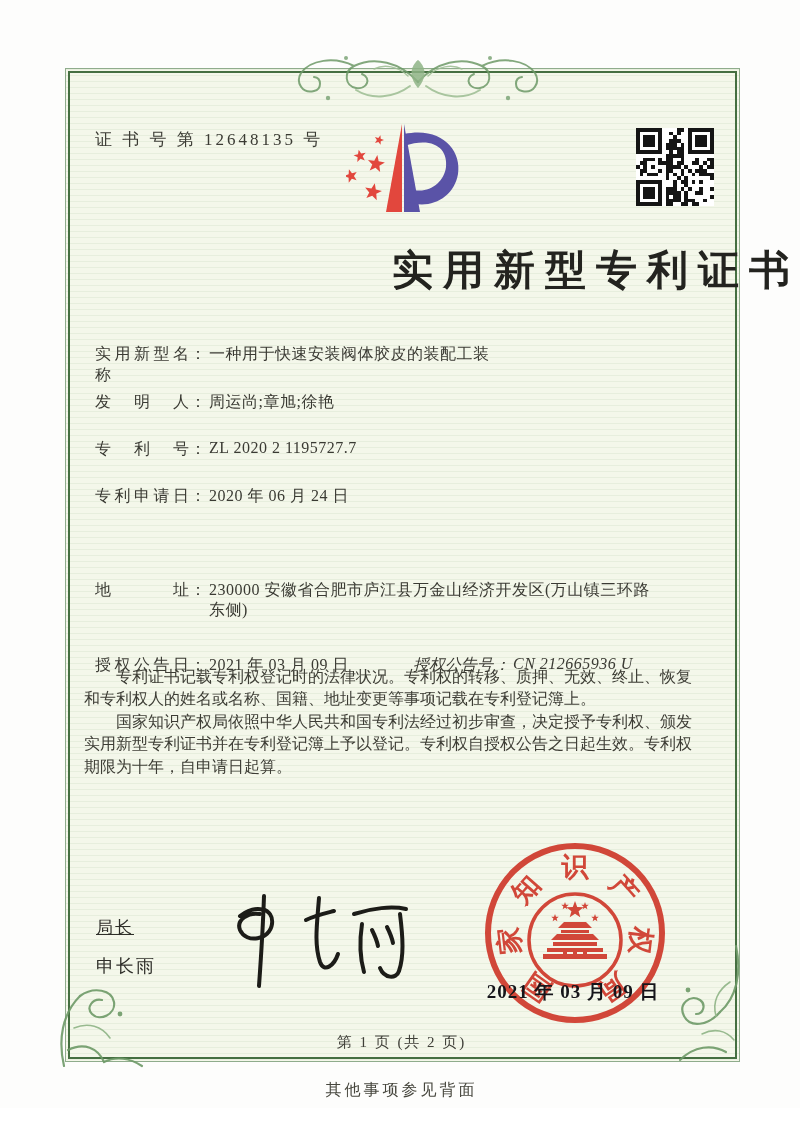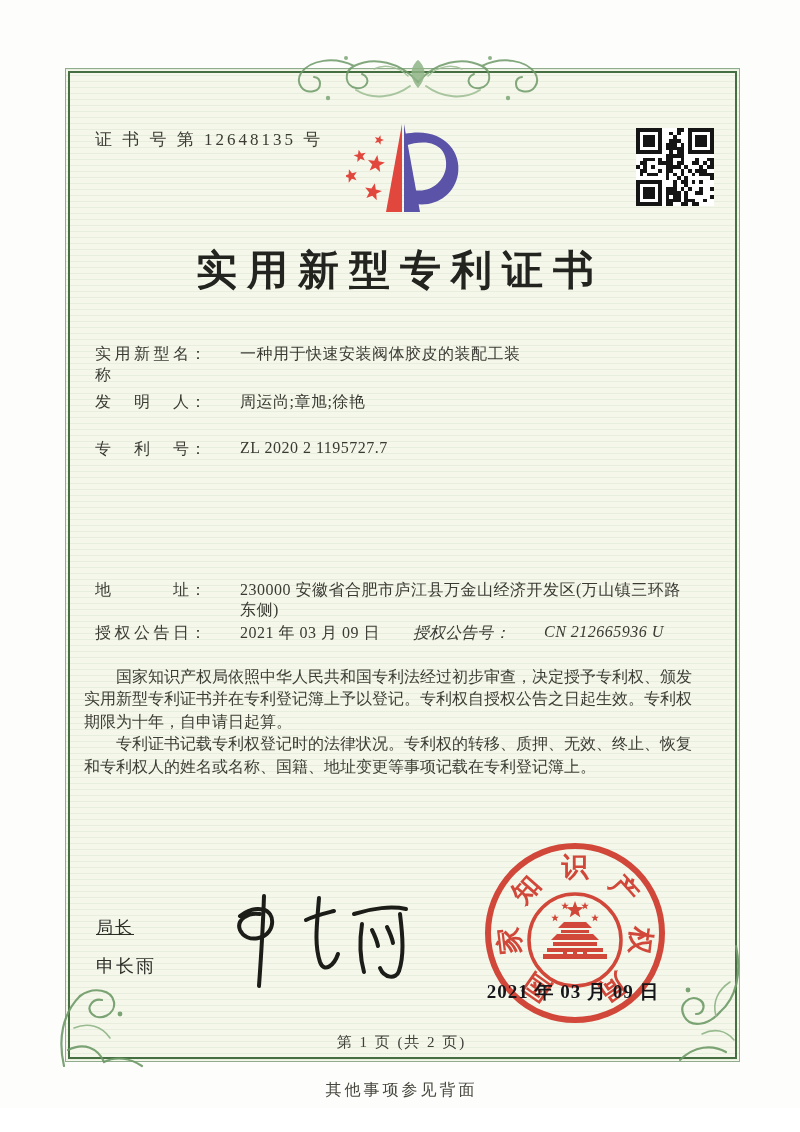--- a/index.html
+++ b/index.html
@@ -17,30 +17,30 @@
       repeating-linear-gradient(180deg, rgba(118,158,108,0.10) 0 1px, rgba(0,0,0,0) 1px 6px),
       #f4f7ea;
   }
   .frame-inner{
     position:absolute;inset:2px;border:2px solid var(--border-green,#456f41);
   }
   .cert-no{
     position:absolute;left:95px;top:128px;font-size:17px;letter-spacing:3px;color:#3b3b34;
   }
   .title{
-    position:absolute;left:0;top:243px;width:800px;text-align:center;
+    position:absolute;left:0;top:243px;width:800px;text-align:right;
     font-size:41px;font-weight:600;letter-spacing:10px;color:#23231f;
   }
   .row{position:absolute;left:95px;width:620px;font-size:16px;color:#3a3a33;}
   .field-label{
     display:inline-block;width:94px;vertical-align:top;
     text-align:justify;text-align-last:justify;text-justify:inter-ideograph;
   }
   .colon{display:inline-block;vertical-align:top;margin:0 3px 0 1px;}
-  .val{display:inline-block;vertical-align:top;letter-spacing:0.5px;margin-left:31px;}
+  .val{display:inline-block;vertical-align:top;letter-spacing:0.5px;}
   .val-wrap{max-width:446px;line-height:20px;}
   .grant-group2{position:absolute;left:318px;top:0;font-style:italic;}
   .paras{
     position:absolute;left:84px;top:666px;width:622px;
     font-size:16px;line-height:22.4px;color:#3d3d35;
   }
   .paras p{margin:0;text-indent:2em;}
   .sig-title{position:absolute;left:96px;top:916px;font-size:17px;letter-spacing:2px;color:#2e2e29;text-decoration:underline;}
   .sig-name{position:absolute;left:96px;top:954px;font-size:18px;letter-spacing:2px;color:#2e2e29;}
   .signature-svg{position:absolute;left:222px;top:886px;}
@@ -271,33 +271,36 @@
 
   <div class="row" style="top:344px">
     <span class="field-label">实用新型名称</span><span class="colon">：</span><span class="val">一种用于快速安装阀体胶皮的装配工装</span>
   </div>
   <div class="row" style="top:392px">
     <span class="field-label">发明人</span><span class="colon">：</span><span class="val">周运尚;章旭;徐艳</span>
   </div>
   <div class="row" style="top:439px">
     <span class="field-label">专利号</span><span class="colon">：</span><span class="val">ZL 2020 2 1195727.7</span>
   </div>
+  <div class="row" style="top:486px">
+    <span class="field-label">专利申请日</span><span class="colon">：</span><span class="val">2020 年 06 月 24 日</span>
+  </div>
   <div class="row" style="top:580px">
     <span class="field-label">地址</span><span class="colon">：</span><span class="val val-wrap">230000 安徽省合肥市庐江县万金山经济开发区(万山镇三环路东侧)</span>
   </div>
-  <div class="row" style="top:623px">
+  <div class="row" style="top:655px">
     <span class="field-label">授权公告日</span><span class="colon">：</span><span class="val">2021 年 03 月 09 日</span>
     <span class="grant-group2">
       <span>授权公告号</span><span class="colon">：</span><span class="val">CN 212665936 U</span>
     </span>
   </div>
 
   <div class="paras">
+    <p>专利证书记载专利权登记时的法律状况。专利权的转移、质押、无效、终止、恢复和专利权人的姓名或名称、国籍、地址变更等事项记载在专利登记簿上。</p>
     <p>国家知识产权局依照中华人民共和国专利法经过初步审查，决定授予专利权、颁发实用新型专利证书并在专利登记簿上予以登记。专利权自授权公告之日起生效。专利权期限为十年，自申请日起算。</p>
-    <p>专利证书记载专利权登记时的法律状况。专利权的转移、质押、无效、终止、恢复和专利权人的姓名或名称、国籍、地址变更等事项记载在专利登记簿上。</p>
   </div>
 
   <div class="sig-title">局长</div>
   <div class="sig-name">申长雨</div>
   <svg class="signature-svg" width="200" height="108" viewBox="0 0 200 108">
     <g fill="none" stroke="#1c1c18" stroke-width="4" stroke-linecap="round" stroke-linejoin="round">
       <path d="M42,10 C41,40 39,72 37,100"></path>
       <path d="M18,30 C34,18 52,22 50,38 C48,54 24,58 18,44 C14,34 26,26 38,28"></path>
       <path d="M84,34 C94,29 104,27 112,25"></path>
       <path d="M97,12 C95,38 92,58 98,76 C102,87 112,80 116,68"></path>

